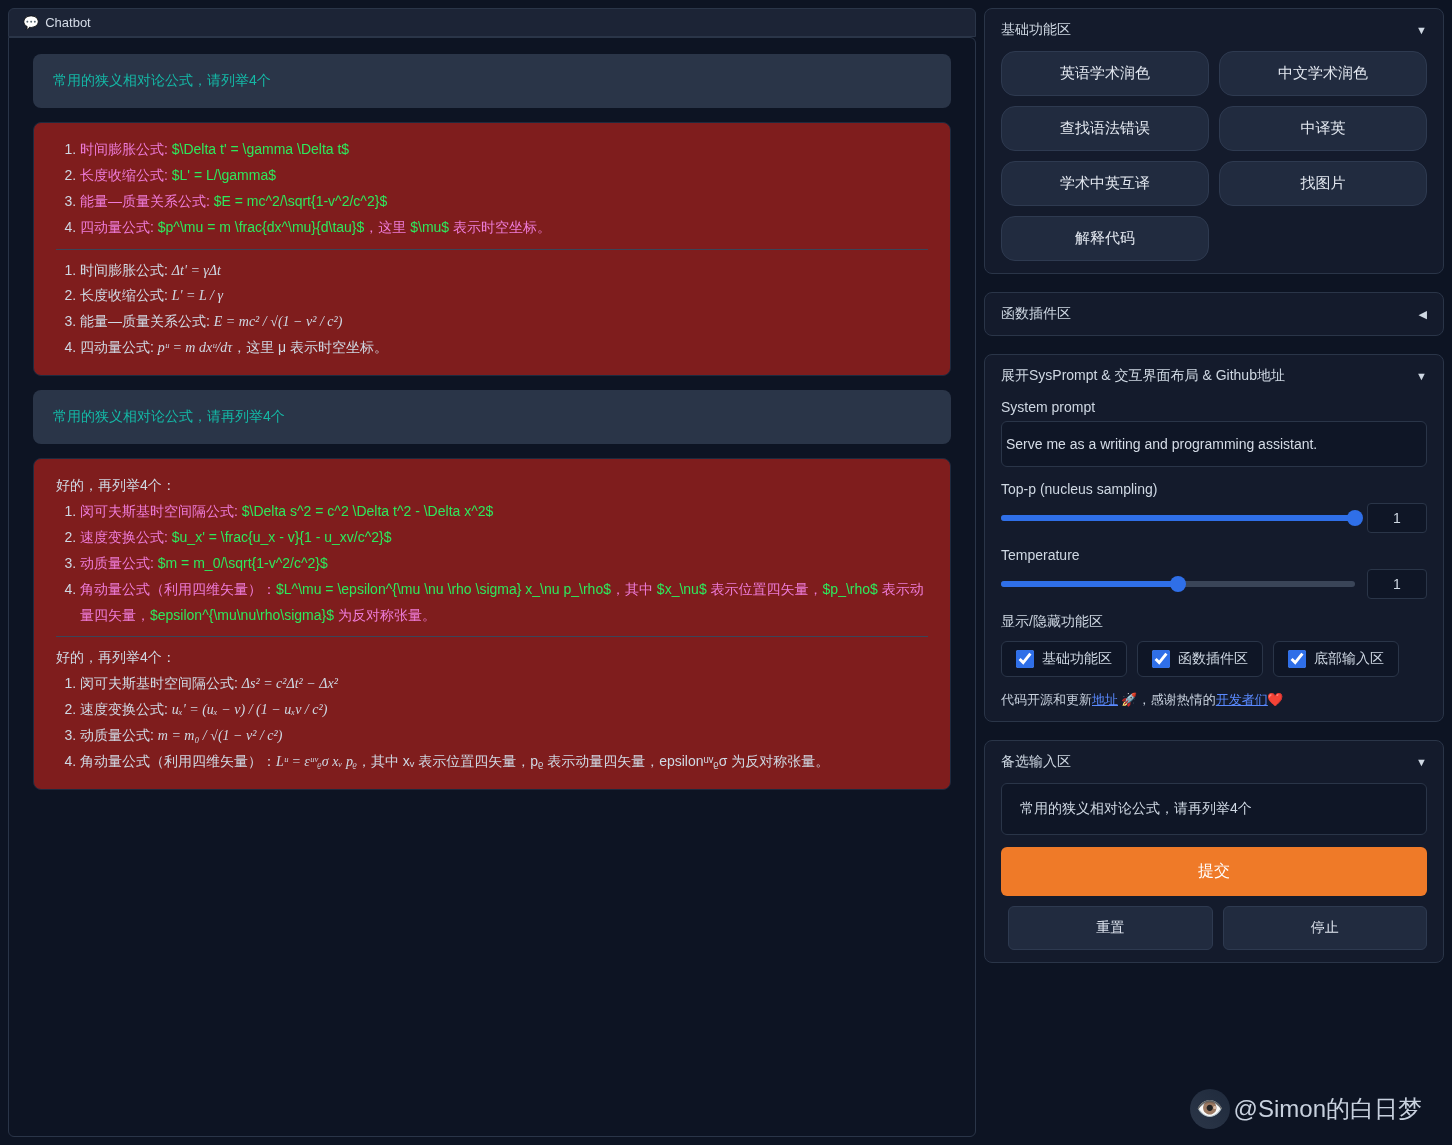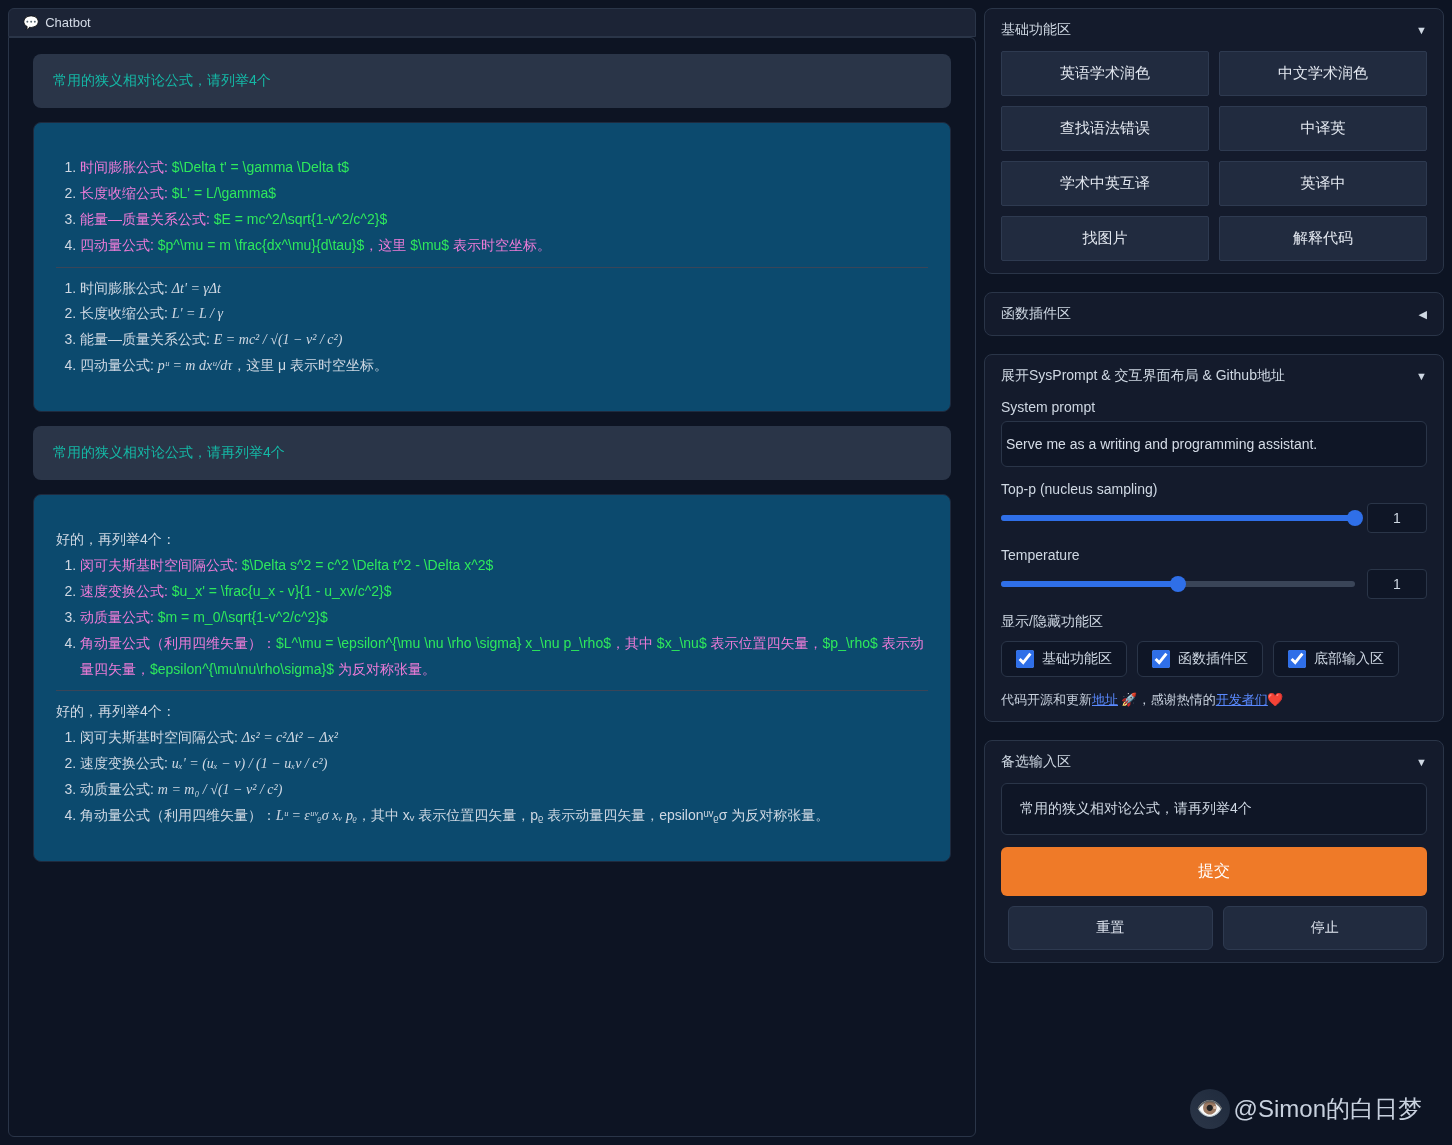--- a/index.html
+++ b/index.html
@@ -3,30 +3,30 @@
 <meta charset="utf-8">
 <style>
 * { box-sizing: border-box; margin: 0; padding: 0; }
 body { background: #0d1423; color: #cfd8e3; font-family: -apple-system, "Segoe UI", sans-serif; font-size: 14px; width: 1452px; height: 1145px; overflow: hidden; }
 .app { display: flex; gap: 8px; padding: 8px; height: 100%; }
 .left { flex: 1; display: flex; flex-direction: column; }
 .right { width: 460px; display: flex; flex-direction: column; gap: 18px; overflow-y: auto; }
 .tab { display: inline-flex; align-items: center; gap: 6px; background: #1c2436; border: 1px solid #2a3548; border-radius: 6px 6px 0 0; padding: 6px 14px; font-size: 13px; color: #d5dce7; }
 .chat-area { border: 1px solid #2a3548; border-radius: 0 6px 6px 6px; flex: 1; padding: 16px 24px; overflow-y: auto; }
 .user-msg { background: #2a3548; border-radius: 8px; padding: 18px 20px; margin-bottom: 14px; color: #14b8a6; }
-.bot-msg { background: #0c4a6e; border: 1px solid #1e2a3e; border-radius: 8px; padding: 32px 22px; margin-bottom: 14px; line-height: 1.85; }
+.bot-msg { background: #7f1d1d; border: 1px solid #1e2a3e; border-radius: 8px; padding: 14px 22px; margin-bottom: 14px; line-height: 1.85; }
 .bot-msg ol { padding-left: 24px; }
 .latex { color: #2ee85c; }
 .pink { color: #ee7bd8; }
 .hr { border: none; border-top: 1px solid #3a4558; margin: 8px 0; }
 .math { font-style: italic; font-family: "Times New Roman", serif; }
 .panel { border: 1px solid #2a3548; border-radius: 8px; background: #141b2c; padding: 12px 16px; }
 .panel-hdr { display: flex; justify-content: space-between; align-items: center; color: #cfd8e3; cursor: pointer; }
 .btn-grid { display: grid; grid-template-columns: 1fr 1fr; gap: 10px; margin-top: 12px; }
-.fn-btn { background: #212b3f; border: 1px solid #2e3a50; border-radius: 2px; padding: 12px 0; text-align: center; color: #e4e9f1; cursor: pointer; font-size: 15px; }
+.fn-btn { background: #212b3f; border: 1px solid #2e3a50; border-radius: 14px; padding: 12px 0; text-align: center; color: #e4e9f1; cursor: pointer; font-size: 15px; }
 .label { margin: 14px 0 6px; color: #cfd8e3; }
 .textbox { background: #0f1626; border: 1px solid #2a3548; border-radius: 6px; padding: 14px 4px; color: #d5dce7; width: 100%; }
 .slider-row { display: flex; align-items: center; gap: 12px; }
 .slider-val { background: #0f1626; border: 1px solid #2a3548; border-radius: 4px; padding: 6px 16px; min-width: 60px; text-align: center; }
 .cb-wrap { display: flex; flex-wrap: wrap; gap: 10px; margin-top: 10px; }
 .cb-item { background: #0f1626; border: 1px solid #2a3548; border-radius: 6px; padding: 8px 14px; display: inline-flex; align-items: center; gap: 8px; }
 .cb { width: 18px; height: 18px; accent-color: #2f6fe8; }
 .credits { font-size: 13px; margin-top: 14px; color: #c8d1de; }
 .credits a { color: #5a8aff; text-decoration: underline; }
 .alt-area { background: #0f1626; border: 1px solid #2a3548; border-radius: 6px; padding: 16px 18px; color: #cfd8e3; margin: 12px 0; }
@@ -98,21 +98,20 @@
       <div class="panel-hdr">
         <span>基础功能区</span>
         <span class="tri">▼</span>
       </div>
       <div class="btn-grid">
         <div class="fn-btn">英语学术润色</div>
         <div class="fn-btn">中文学术润色</div>
         <div class="fn-btn">查找语法错误</div>
         <div class="fn-btn">中译英</div>
         <div class="fn-btn">学术中英互译</div>
-        <div class="fn-btn">英译中</div>
         <div class="fn-btn">找图片</div>
         <div class="fn-btn">解释代码</div>
       </div>
     </div>
 
     <div class="panel">
       <div class="panel-hdr">
         <span>函数插件区</span>
         <span class="tri">◀</span>
       </div>

